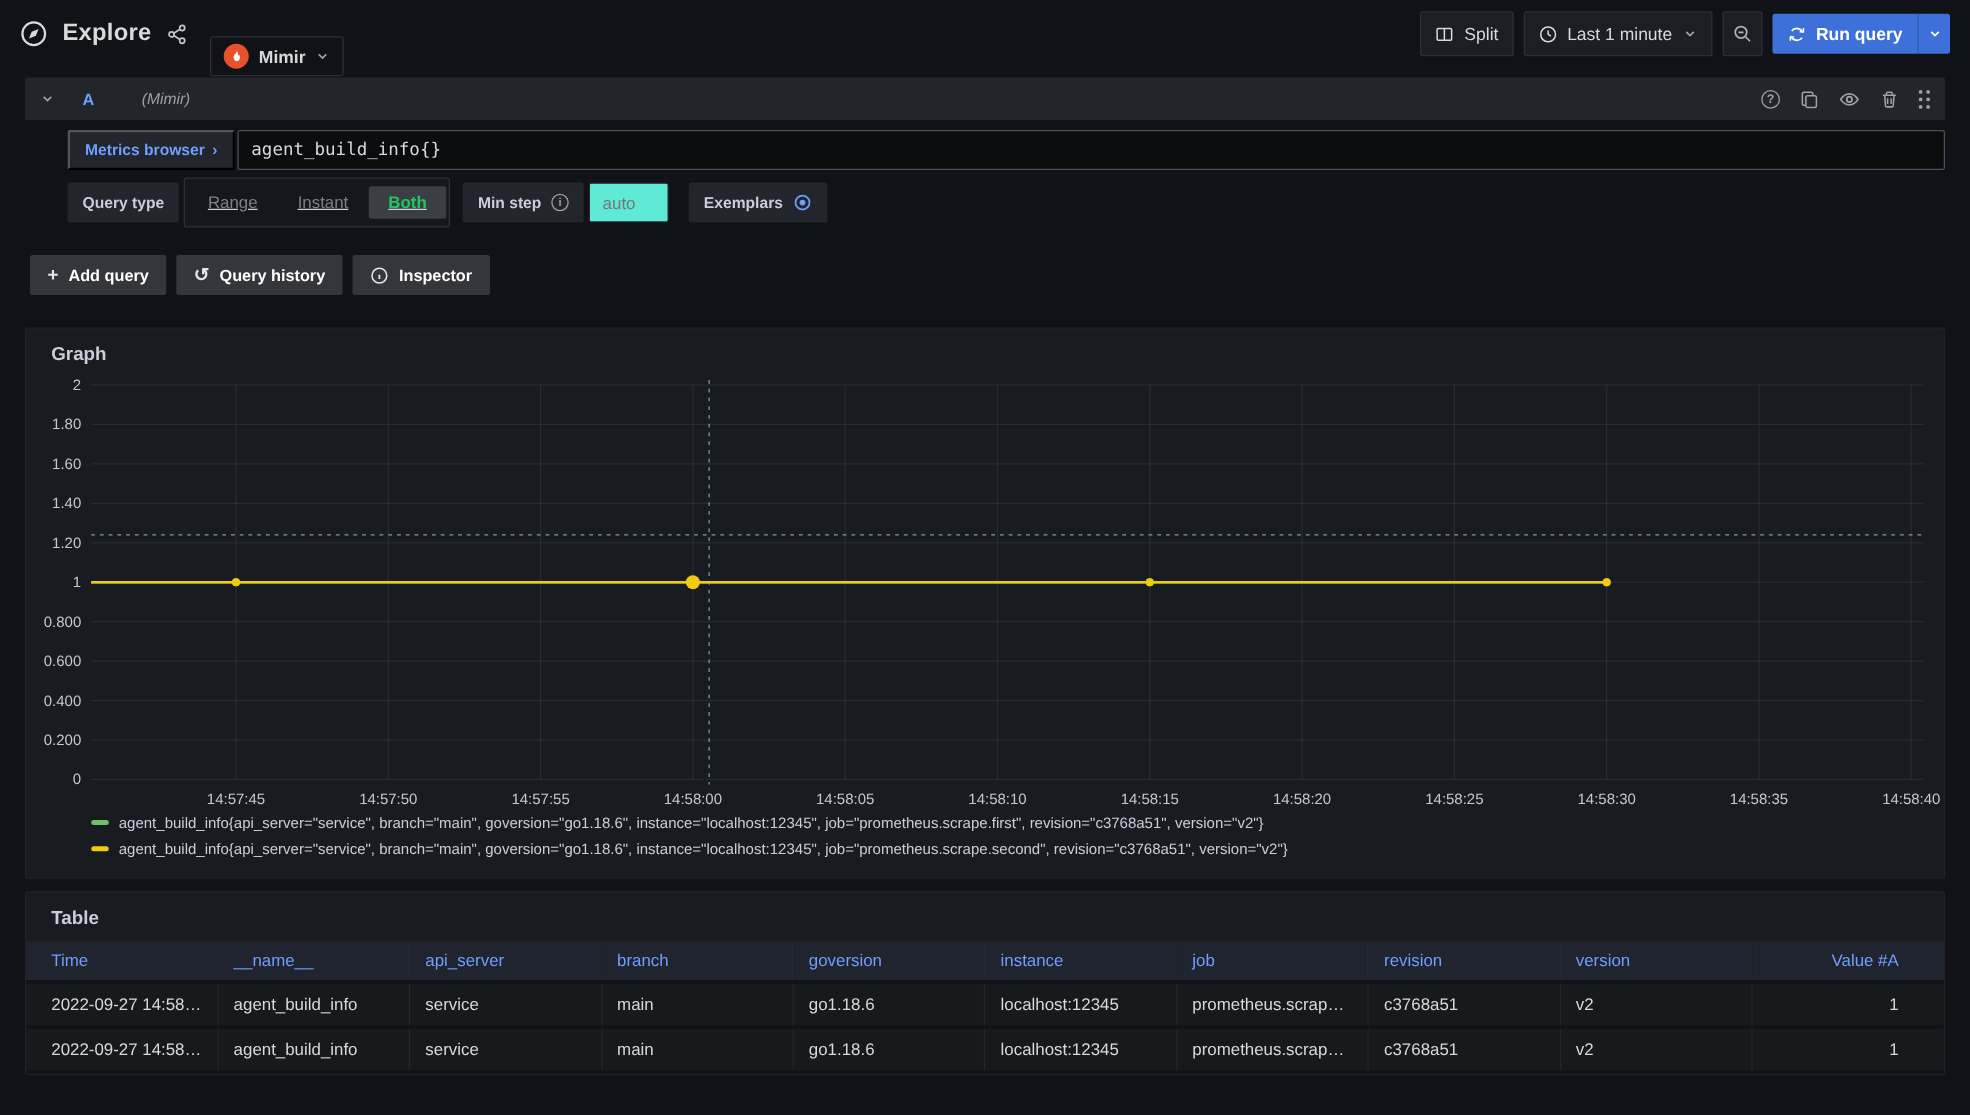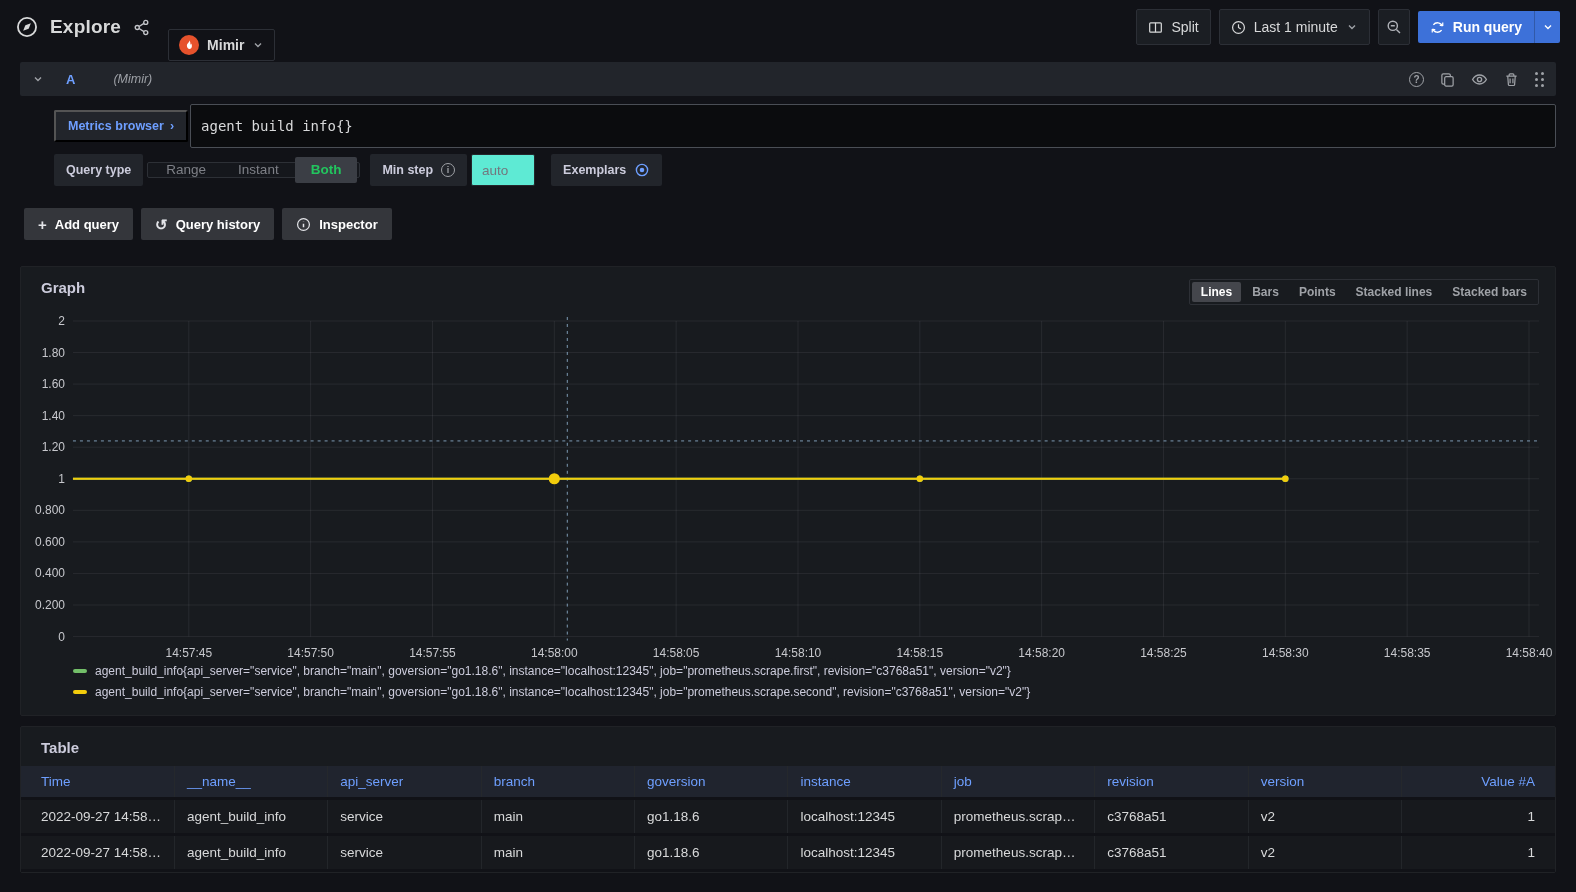--- a/index.html
+++ b/index.html
@@ -40,43 +40,43 @@
   .qh-icons .ico { cursor:pointer; }
   .help-dot { width:15px; height:15px; border:1.4px solid #9fa2a7; border-radius:50%; font-size:10px; font-weight:700;
     display:flex; align-items:center; justify-content:center; color:#9fa2a7; }
   .grip { display:grid; grid-template-columns:3px 3px; gap:3px; cursor:grab; }
   .grip i { width:3px; height:3px; border-radius:50%; background:#9fa2a7; }
 
   .query-body { padding:8px 0 8px 34px; }
   .q-row { display:flex; align-items:center; }
   .metrics-btn { height:32px; display:flex; align-items:center; gap:6px; padding:0 12px; background:#22252b;
     border-radius:2px; color:#6e9fff; font-weight:600; font-size:12.5px; cursor:pointer; margin-right:2px; }
-  .expr-input { flex:1; height:44px; background:#0b0c0e; border:1px solid #4a4e55; border-radius:2px;
+  .expr-input { flex:1; height:32px; background:#0b0c0e; border:1px solid #4a4e55; border-radius:2px;
     color:#d8d9da; font-family:"DejaVu Sans Mono","Liberation Mono",monospace; font-size:14px; padding:0 10px; }
   .q-row2 { margin-top:6px; gap:4px; }
   .chip { height:32px; display:flex; align-items:center; gap:8px; padding:0 12px; background:#22252b;
     border-radius:2px; color:#ccccdc; font-weight:700; font-size:12.5px; }
-  .radio-group { height:16px; display:flex; align-items:center; background:#15171c; border:1px solid #2d3036; border-radius:2px; padding:0 2px; }
+  .radio-group { height:40px; display:flex; align-items:center; background:#15171c; border:1px solid #2d3036; border-radius:2px; padding:0 2px;text-decoration:underline; }
   .radio-opt { padding:0 16px; line-height:26px; color:#7e8087; font-weight:500; font-size:13.5px; cursor:pointer; border-radius:2px; }
   .radio-opt.active { background:#3b3e45; color:#22c55e; font-weight:700; }
   .mini-input { width:64px; height:32px; background:#5eead4; border:1px solid #24262b; border-radius:2px;
     color:#73767d; font-size:13.5px; padding:0 10px; margin-right:6px; }
   .info-dot { width:14px; height:14px; border:1.3px solid #9fa2a7; border-radius:50%; font-size:9px; font-weight:700;
     display:flex; align-items:center; justify-content:center; color:#9fa2a7; font-style:normal; }
   .ml6 { margin-left:6px; }
 
   
   .actions { display:flex; gap:8px; margin:14px 0 0 4px; }
   .act-btn { height:32px; display:flex; align-items:center; gap:8px; padding:0 14px; background:#34363b;
     border:none; border-radius:2px; color:#fff; font-weight:600; font-size:13px; cursor:pointer; }
   .act-btn .glyph { font-size:15px; line-height:1; color:#e3e4e8; }
 
   
   .panel { margin-top:26px; background:#181b1f; border:1px solid #202226; border-radius:2px; }
-  .panel-head { display:flex; align-items:flex-start; justify-content:space-between; padding:12px 16px 2px 20px; }
+  .panel-head { display:flex; align-items:flex-end; justify-content:space-between; padding:12px 16px 2px 20px; }
   .panel-title { font-size:15px; font-weight:600; color:#ccccdc; }
   .mode-tabs { display:flex; align-items:center; border:1px solid #2d3036; border-radius:2px; padding:2px; gap:2px; }
   .mode-tab { padding:3px 9px; font-size:12px; font-weight:600; color:#9fa2a7; border-radius:2px; cursor:pointer; white-space:nowrap; }
   .mode-tab.active { background:#44464c; color:#fff; }
 
   #graph-svg { width:calc(100% - 20px); margin:4px 10px 0; }
   .grid-line { stroke:rgba(204,204,220,0.09); stroke-width:1; }
   .ytick { fill:#c7c8cd; font-size:12px; text-anchor:end; }
   .xtick { fill:#c7c8cd; font-size:12px; text-anchor:middle; }
   .crosshair { stroke:#7e9cb5; stroke-width:1; stroke-dasharray:3 4; }
@@ -87,21 +87,21 @@
   .legend-label { font-size:12px; color:#ccccdc; cursor:pointer; white-space:nowrap; }
 
   
   .table-panel { margin-top:10px; }
   .table-title { padding:12px 20px 10px; font-size:15px; font-weight:600; color:#ccccdc; }
   table { width:100%; border-collapse:collapse; table-layout:fixed; }
   th { background:#20242e; color:#6e9fff; font-weight:500; font-size:13.5px; text-align:left;
     padding:8px 12px; border-right:1px solid rgba(255,255,255,0.06); cursor:pointer; overflow:hidden;
     white-space:nowrap; text-overflow:ellipsis; }
   th:first-child, td:first-child { padding-left:20px; }
-  th:last-child, td:last-child { text-align:right; border-right:none; padding-right:20px; }
+  th:last-child, td:last-child { text-align:right; border-right:none; padding-right:36px; }
   td { color:#d8d9da; font-size:13.5px; padding:9px 12px; border-right:1px solid rgba(255,255,255,0.05);
     border-bottom:3px solid #111217; overflow:hidden; white-space:nowrap; text-overflow:ellipsis; }
   tbody tr { background:#17191d; }
   tbody tr:first-child td { border-top:3px solid #111217; }
 </style>
 </head>
 <body>
 
 <header class="topbar">
   <div class="tb-left">
@@ -274,27 +274,20 @@
             <path d="M8 7.2v3.6M8 4.8v.2" stroke-width="1.6"></path>
         </svg>
       </span>
       <span>Inspector</span>
     </button>
   </div>
 
   <section class="panel">
     <div class="panel-head">
       <span class="panel-title">Graph</span>
-      <span class="mode-tabs" id="mode-tabs">
-          <span class="mode-tab active">Lines</span>
-          <span class="mode-tab">Bars</span>
-          <span class="mode-tab">Points</span>
-          <span class="mode-tab">Stacked lines</span>
-          <span class="mode-tab">Stacked bars</span>
-        </span>
     </div>
     <svg id="graph-svg" viewBox="0 0 1516 350" style="overflow:visible">
         <g>
           <line class="grid-line" x1="42" y1="326.0" x2="1510" y2="326.0"></line>
           <text class="ytick" x="34" y="330">0</text>
           <line class="grid-line" x1="42" y1="294.4" x2="1510" y2="294.4"></line>
           <text class="ytick" x="34" y="298.4">0.200</text>
           <line class="grid-line" x1="42" y1="262.8" x2="1510" y2="262.8"></line>
           <text class="ytick" x="34" y="266.8">0.400</text>
           <line class="grid-line" x1="42" y1="231.2" x2="1510" y2="231.2"></line>

